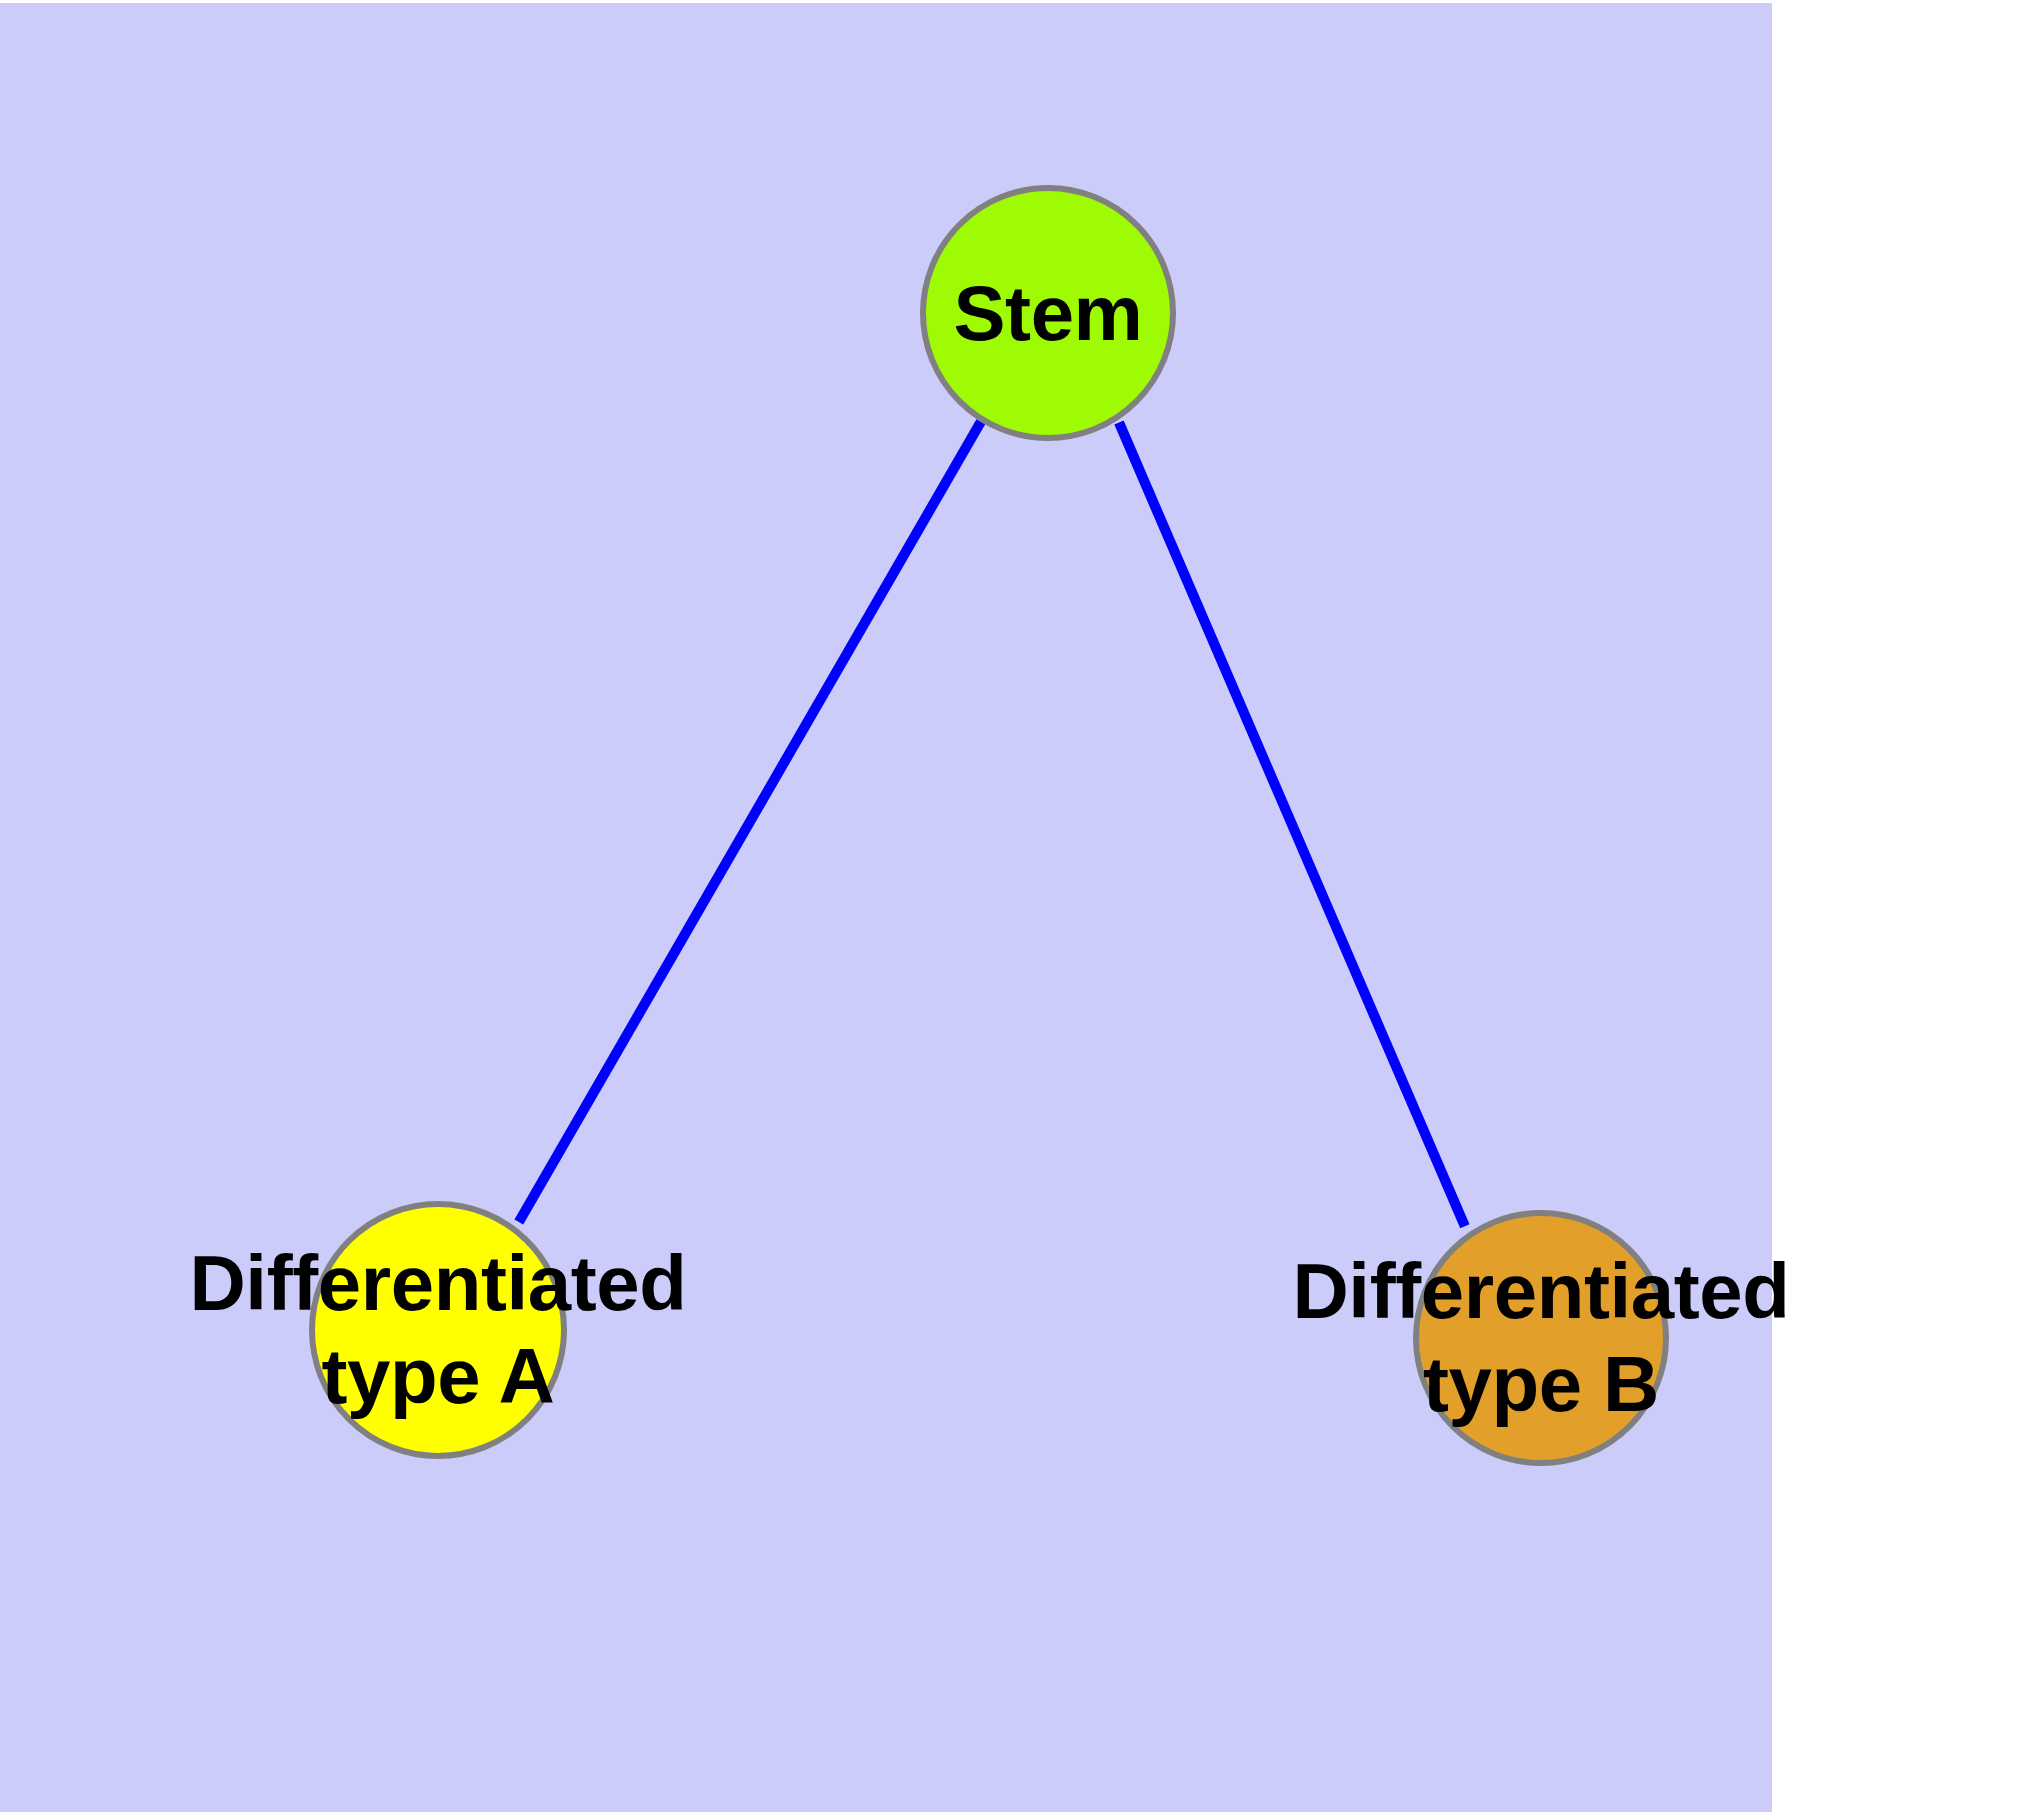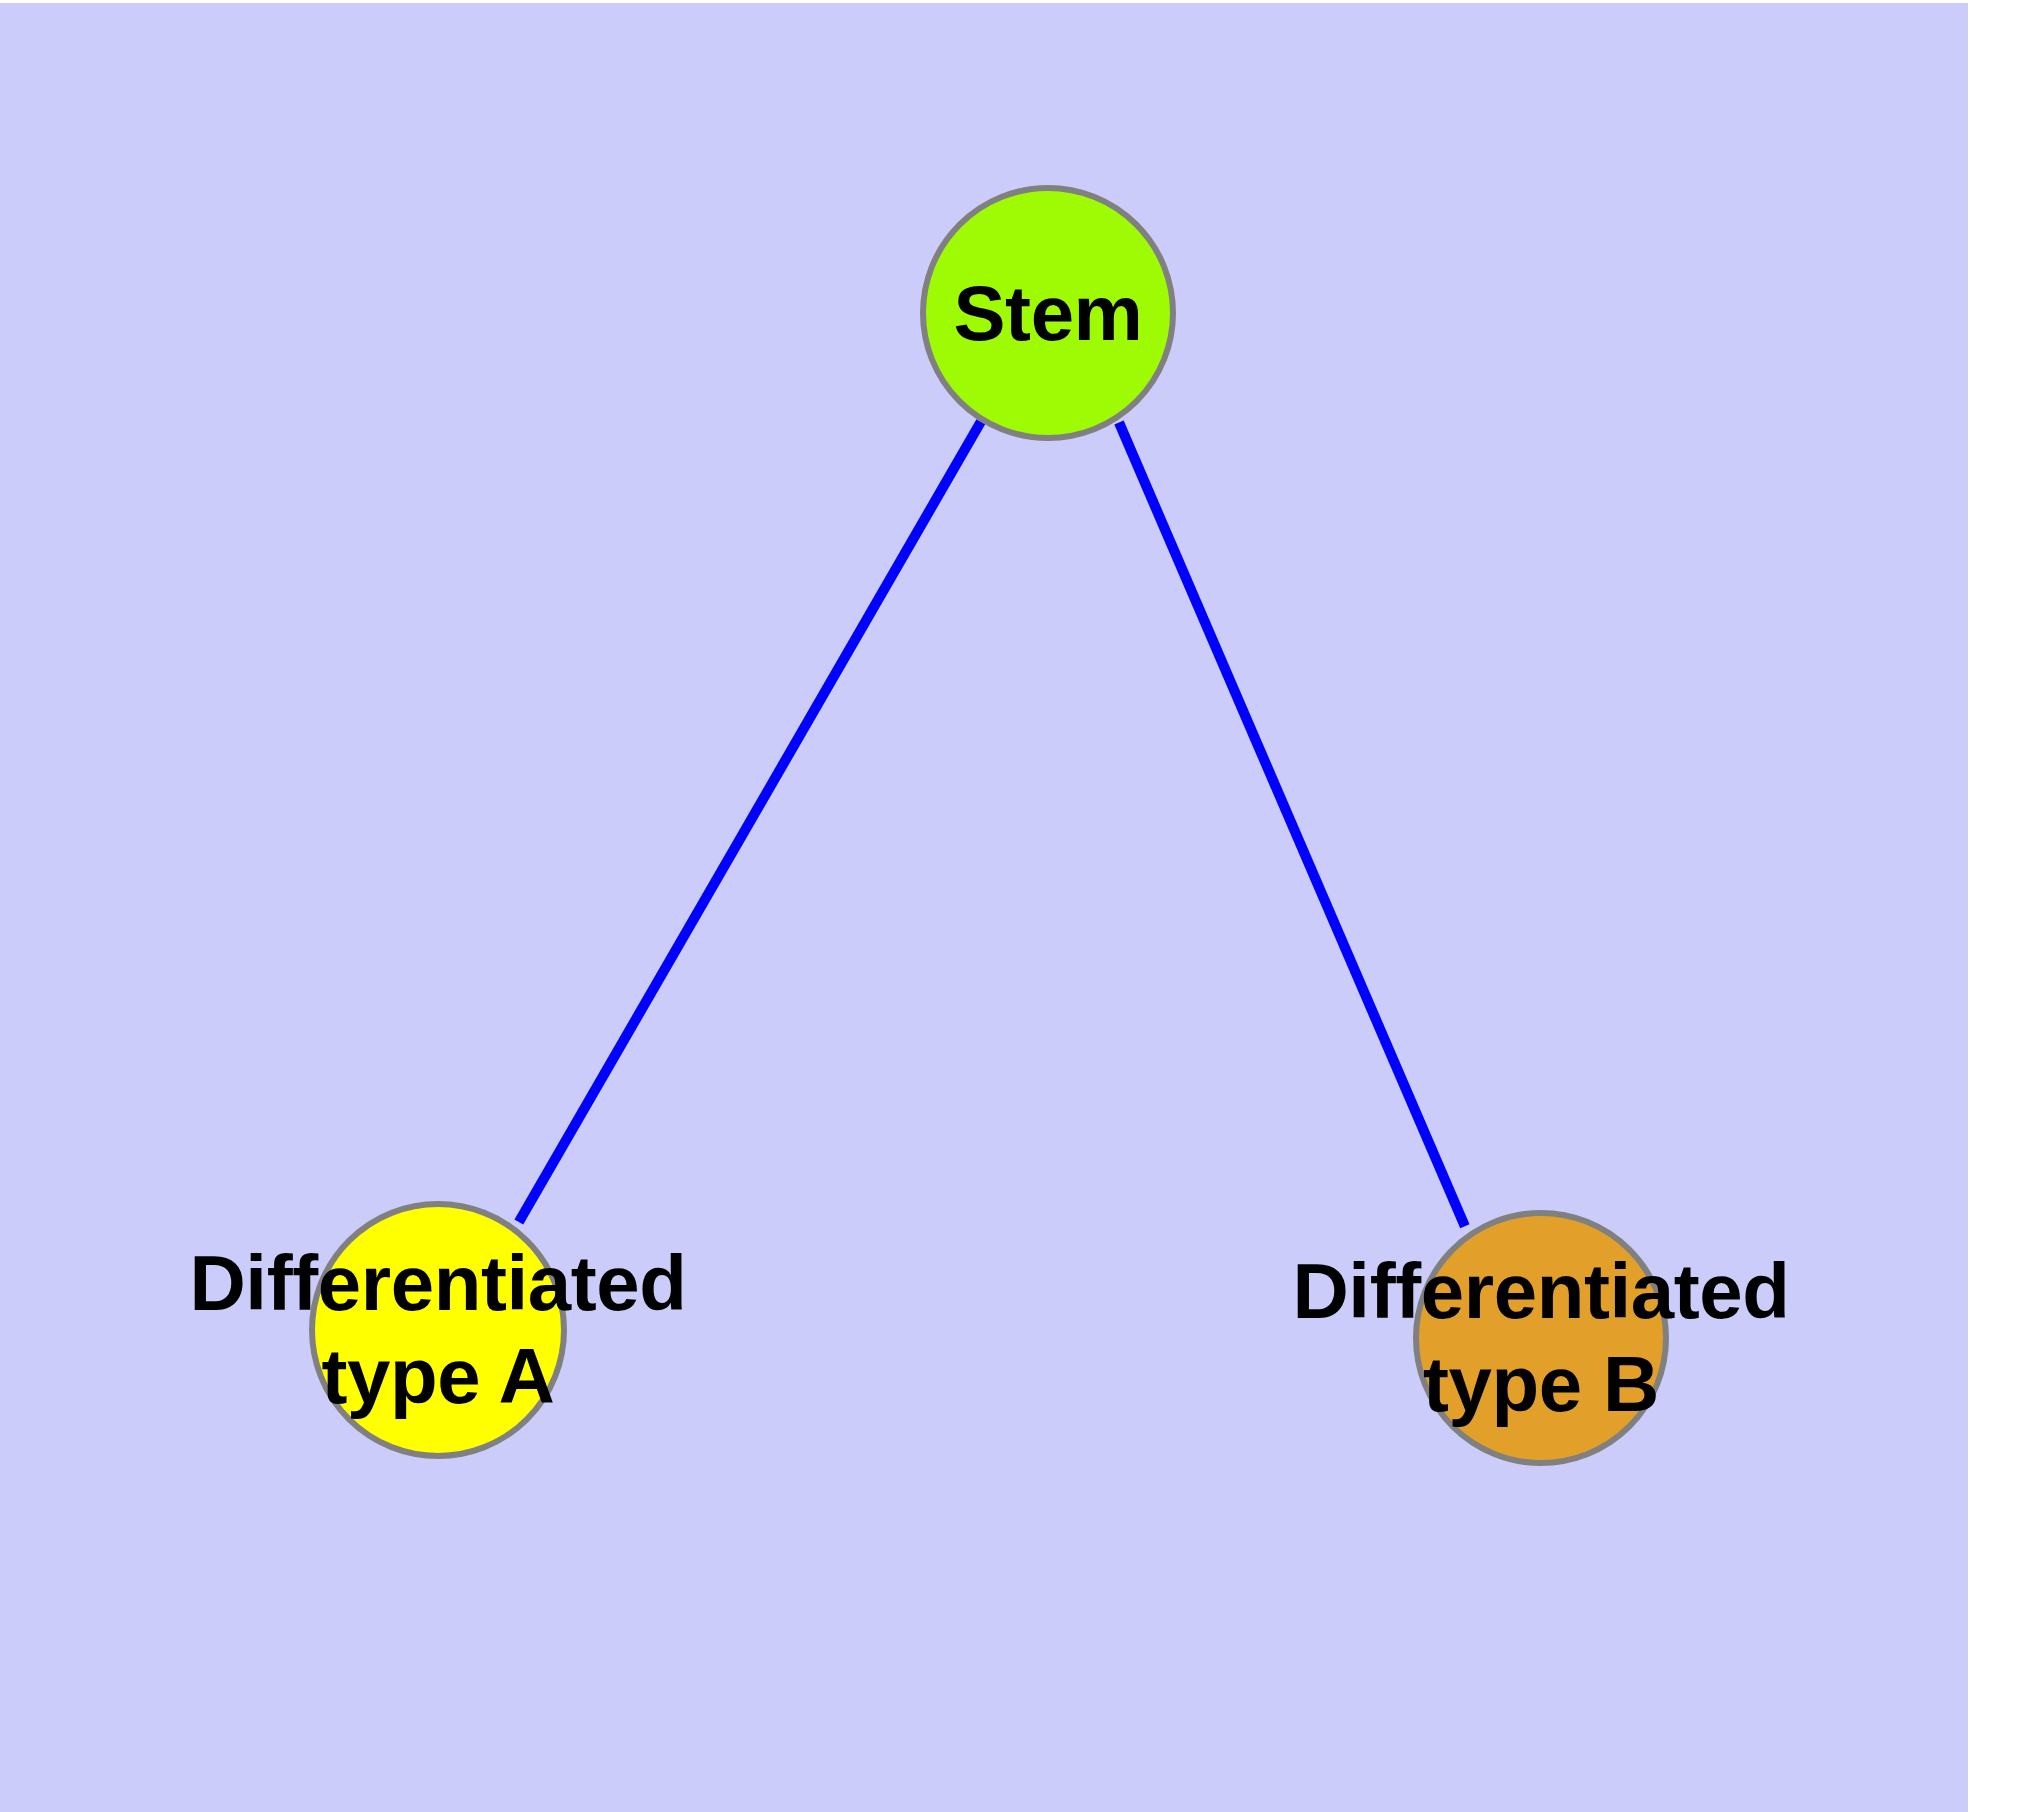--- a/index.html
+++ b/index.html
@@ -13,21 +13,21 @@
     width: 2021px;
     height: 1812px;
     background: #ffffff;
     overflow: hidden;
     font-family: "Liberation Sans", "DejaVu Sans", sans-serif;
   }
   #graph-surface {
     position: absolute;
     left: 0;
     top: 3.4px;
-    width: 1968px;
+    width: 1772px;
     height: 1809px;
     background: #ccccfa;
   }
   #edge-layer {
     position: absolute;
     left: 0;
     top: 0;
     width: 2021px;
     height: 1809px;
   }

